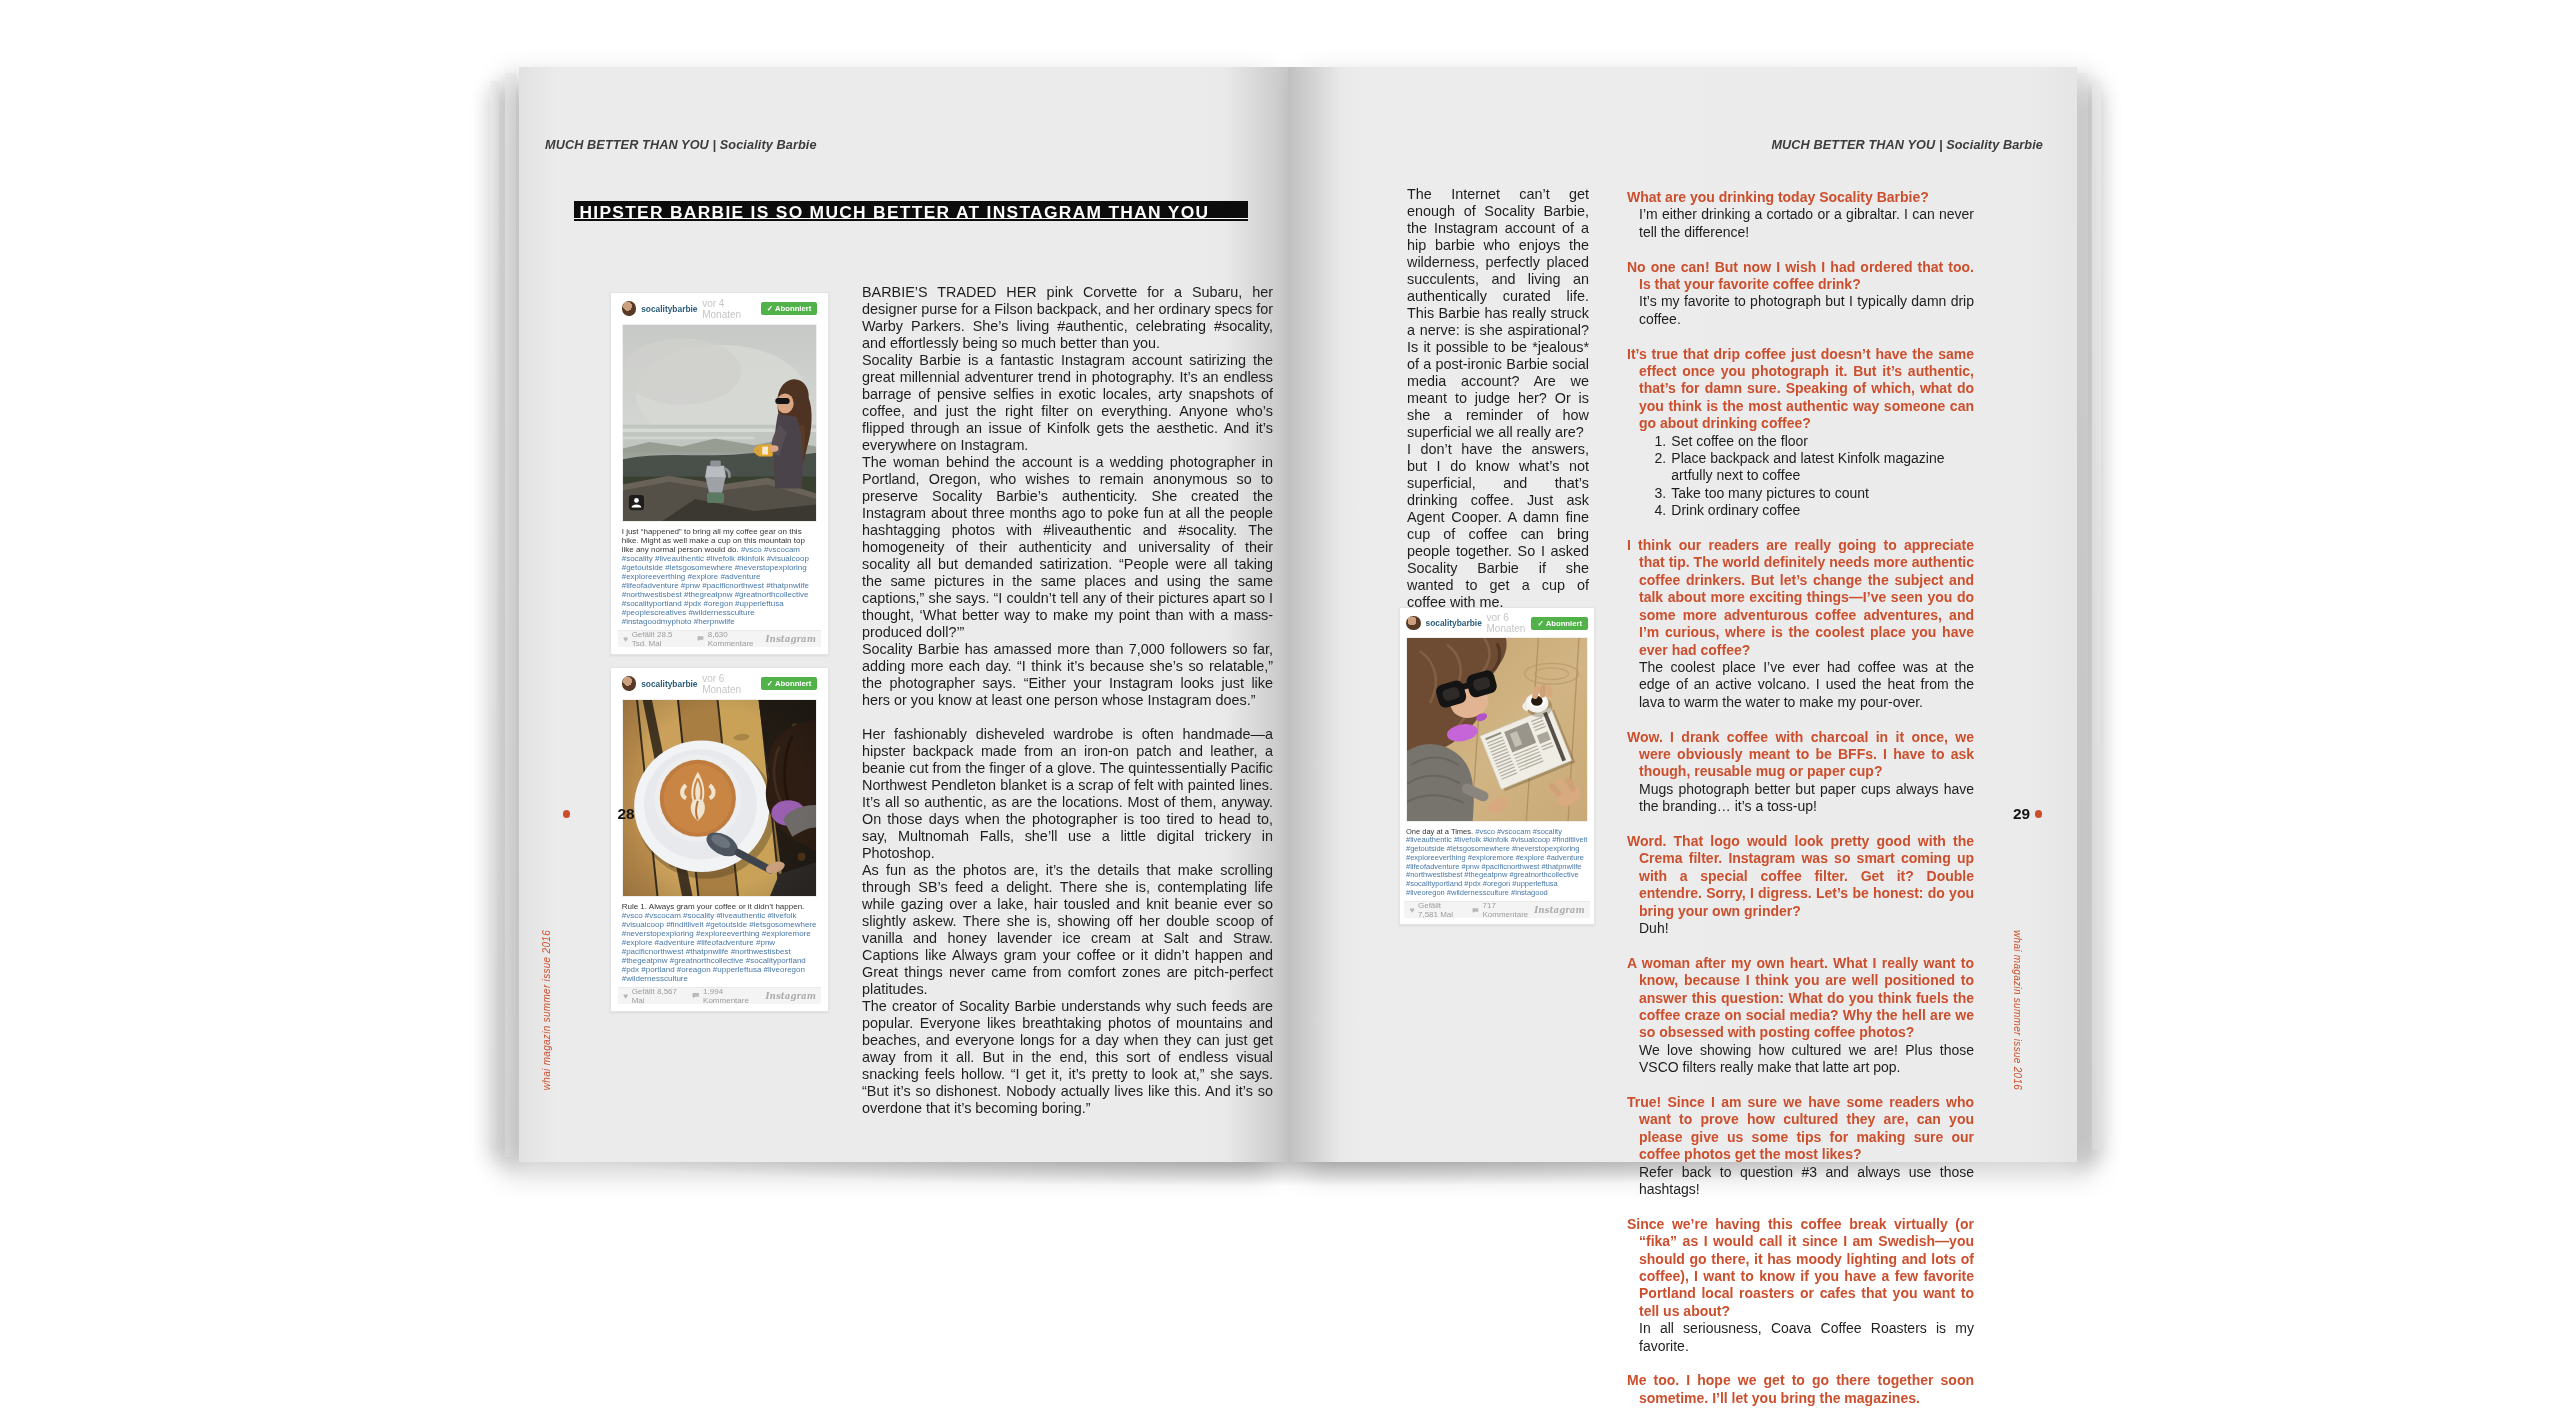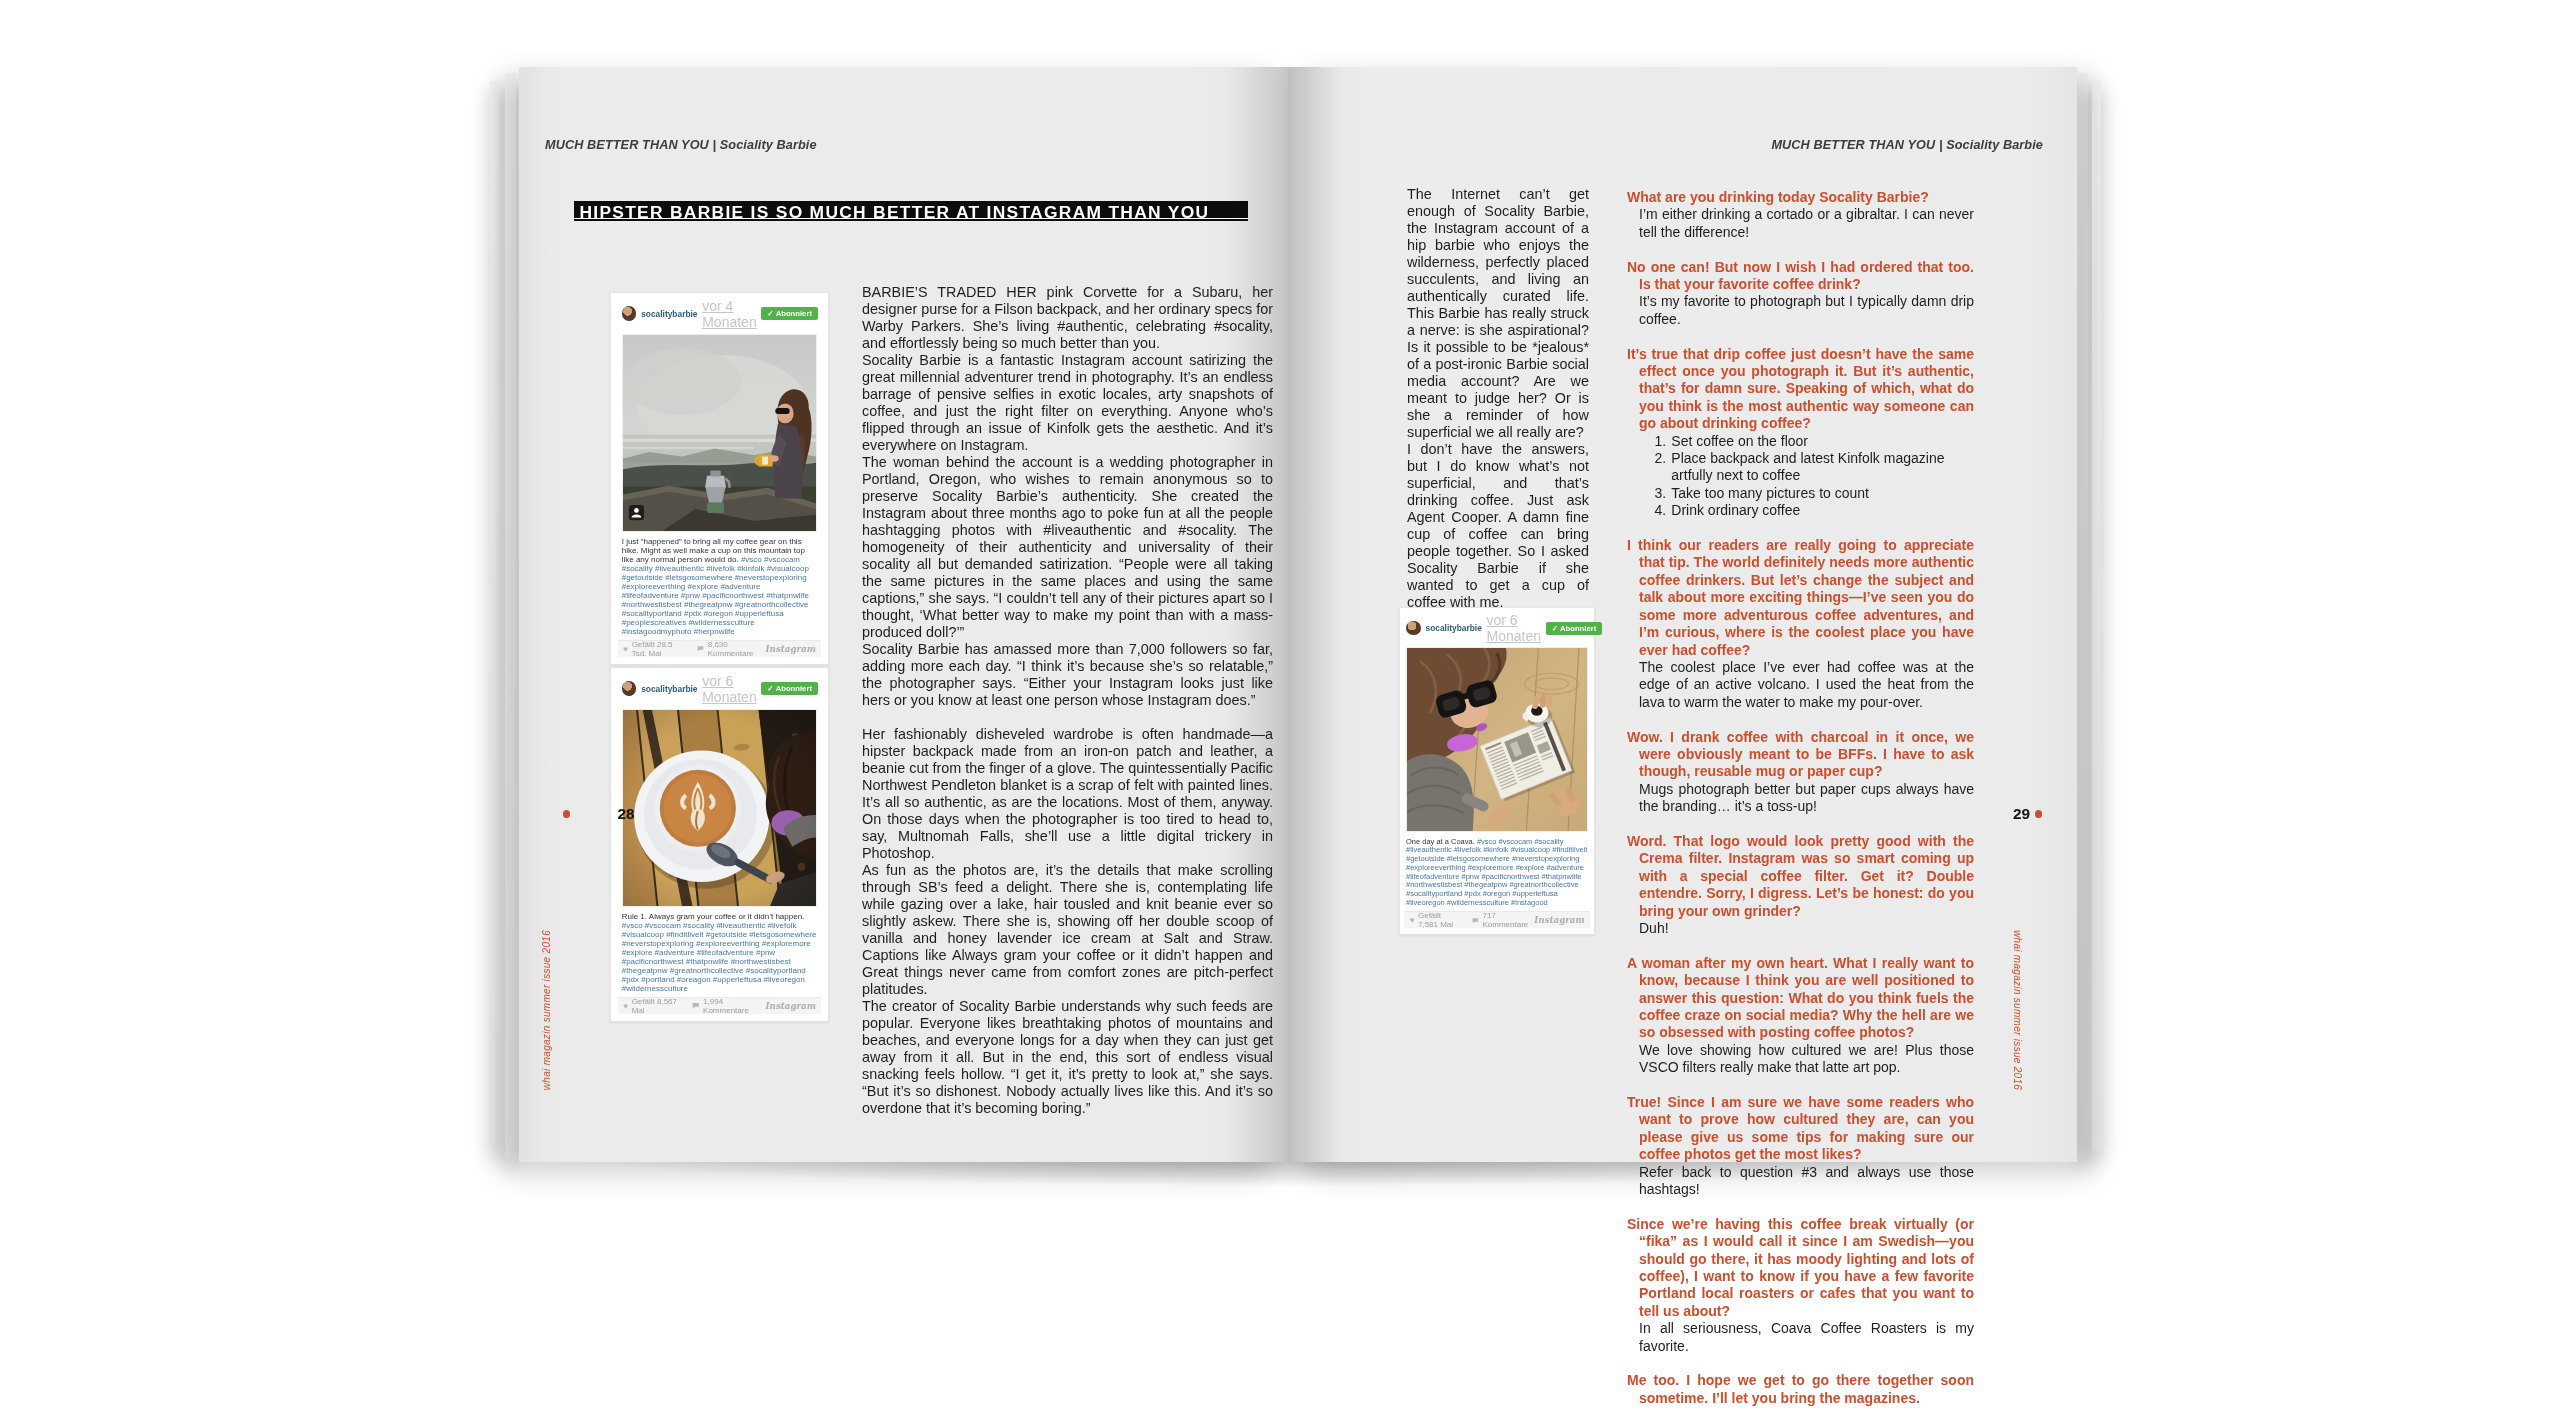--- a/index.html
+++ b/index.html
@@ -70,21 +70,21 @@
   .ig-card{position:absolute;background:#ffffff;border:0.7px solid #e4e4e4;box-sizing:border-box;
     box-shadow:0 0.7px 2px rgba(0,0,0,.08);}
   #card1{left:610px;top:292px;width:219px;}
   #card2{left:610px;top:667px;width:219px;}
   #card3{left:1399px;top:607px;width:196px;}
   .ig-head{display:flex;align-items:center;gap:4.7px;padding:4.7px 10.7px 4px;}
   #card3 .ig-head{padding:4px 6px 3.4px;}
   .avatar{width:14.8px;height:14.8px;border-radius:50%;flex:0 0 auto;
     background:radial-gradient(circle at 40% 35%, #caa07e 0 34%, #5a3a26 35% 72%, #2e2019 73%);}
   .ig-user{font-size:8.4px;font-weight:bold;color:#2b5d7d;}
-  .ig-time{font-size:14px;color:#c6c6c6;text-decoration:underline;}
+  .ig-time{font-size:10px;color:#c6c6c6;}
   .ig-follow{margin-left:auto;background:#52b24a;color:#fff;font-size:7.7px;font-weight:bold;
     padding:2px 6px;border-radius:2px;border:none;white-space:nowrap;}
   .ig-photo{margin:0 10.7px;height:198px;position:relative;border:0.7px solid #eee;box-sizing:border-box;}
   #card3 .ig-photo{margin:0 6px;height:185px;}
   .ig-photo svg{display:block;width:100%;height:100%;}
   .ig-caption{margin:5.4px 10.7px 4px;font-size:8px;line-height:9px;color:#343434;}
   #card3 .ig-caption{margin:5.4px 6px 4px;font-size:7.5px;line-height:8.7px;}
   .ig-caption .tags{color:#4878a8;}
   .ig-stats{margin:2.7px 6.7px 6.7px;background:#f4f4f4;border-top:0.7px solid #e9e9e9;
     height:16px;display:flex;align-items:center;gap:4px;padding:0 5.4px;
@@ -402,21 +402,21 @@
 
         <g>
           <ellipse cx="252" cy="244" rx="20" ry="13" transform="rotate(-34 252 244)" fill="#d9a97f"></ellipse>
           <rect x="226" y="222" width="9" height="24" rx="4.5" transform="rotate(-40 230 234)" fill="#d0a077"></rect>
           <rect x="238" y="216" width="9" height="26" rx="4.5" transform="rotate(-34 242 229)" fill="#d9a97f"></rect>
           <rect x="250" y="214" width="9" height="24" rx="4.5" transform="rotate(-28 254 226)" fill="#d0a077"></rect>
         </g>
       </svg>
     </div>
     <div class="ig-caption">
-      <span class="cap">One day at a Coava.</span>
+      <span class="cap">One day at a Times.</span>
       <span class="tags">#vsco #vscocam #socality #liveauthentic #livefolk #kinfolk #visualcoop #finditliveit #getoutside #letsgosomewhere #neverstopexploring #exploreeverthing #exploremore #explore #adventure #lifeofadventure #pnw #pacificnorthwest #thatpnwlife #northwestisbest #thegeatpnw #greatnorthcollective #socalityportland #pdx #oregon #upperleftusa #liveoregon #wildernessculture #instagood</span>
     </div>
     <div class="ig-stats">
       <span class="grp">
           <span class="heart">♥</span>
         <span>Gefällt 7,581 Mal</span>
         </span>
       <span class="grp">
           <svg class="cmt-icon" viewBox="0 0 14 12">
             <path d="M1,1 h12 v7 h-7 l-4,3 v-3 h-1 Z" fill="#b9b9b9"></path>

